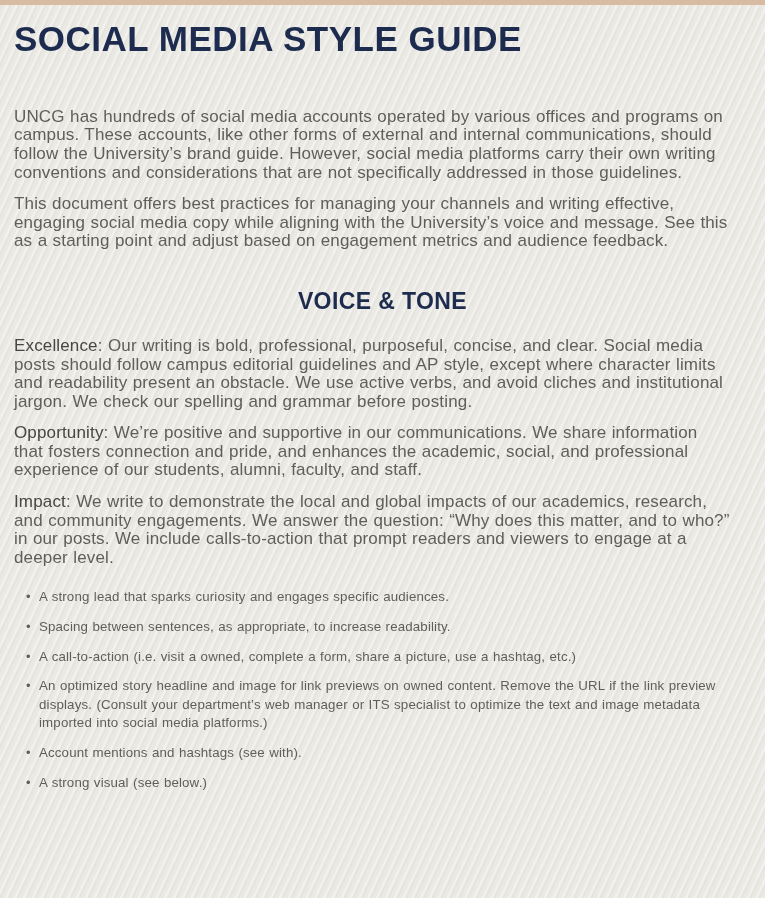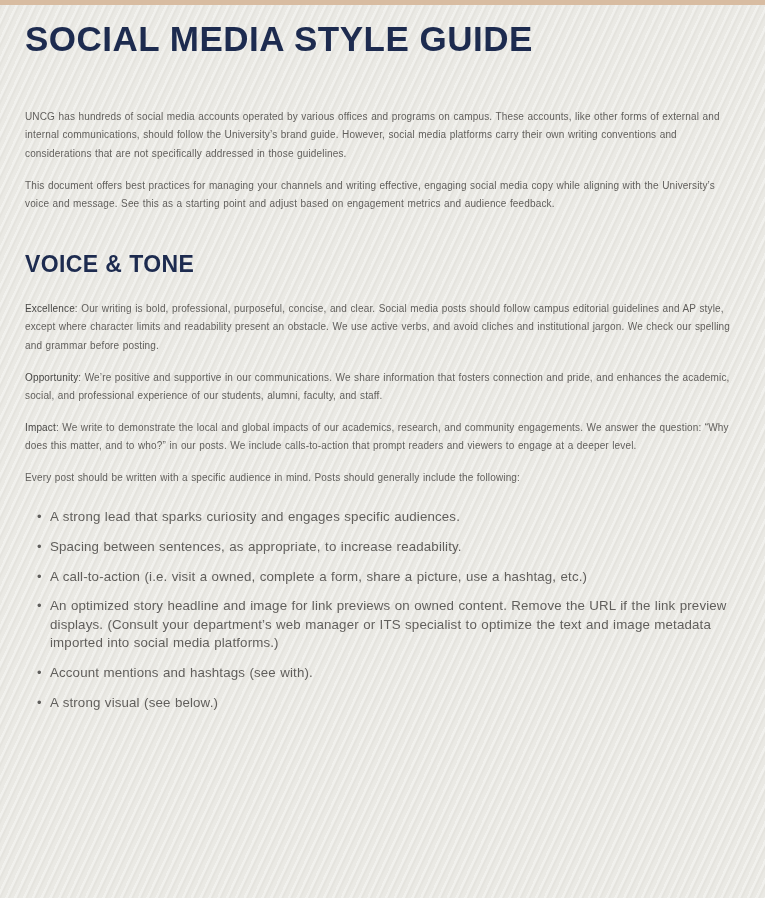--- a/index.html
+++ b/index.html
@@ -8,39 +8,40 @@
     font-family: "Liberation Sans", sans-serif;
     background-color:#eae9e4;
     background-image: repeating-linear-gradient(115deg,
       rgba(255,255,255,0.35) 0px, rgba(255,255,255,0.35) 2px,
       rgba(205,203,196,0.18) 3px, rgba(205,203,196,0.18) 4px,
       transparent 5px, transparent 8px);
     color:#605e5b;
   }
   .page { width:765px; min-height:898px; overflow:hidden; }
   .topbar { height:5px; background:#d8bca1; width:100%; }
-  .content { padding:0 25px; }
+  .content { padding:0 14px; }
   h1 {
     margin-top:16px;
     font-size:35px;
     line-height:1.05;
     font-weight:800;
     letter-spacing:0.5px;
     color:#1d2b4f;
   }
   h2 {
     font-size:23px;
     font-weight:800;
     letter-spacing:0.4px;
     color:#1d2b4f;
     margin-top:37px;
     margin-bottom:22px;
+    text-align:center;
   }
   p {
-    font-size:10px;
+    font-size:17px;
     line-height:18.6px;
     letter-spacing:0.15px;
     word-spacing:0.5px;
     margin-bottom:13px;
     max-width:716px;
   }
   .first-para { margin-top:50px; }
   p strong { color:#474644; font-weight:normal; }
   a.doc-link {
     color:#33475c;
@@ -87,21 +88,20 @@
     <h2>VOICE &amp; TONE</h2>
 
 
     <p><strong>Excellence</strong><span>: Our writing is bold, professional, purposeful, concise, and clear. Social media posts should follow campus editorial guidelines and AP style, except where character limits and readability present an obstacle. We use active verbs, and avoid cliches and institutional jargon. We check our spelling and grammar before posting.</span></p>
 
     <p><strong>Opportunity</strong><span>: We’re positive and supportive in our communications. We share information that fosters connection and pride, and enhances the academic, social, and professional experience of our students, alumni, faculty, and staff.</span></p>
 
     <p><strong>Impact</strong><span>: We write to demonstrate the local and global impacts of our academics, research, and community engagements. We answer the question: “Why does this matter, and to who?” in our posts. We include calls-to-action that prompt readers and viewers to engage at a deeper level.</span></p>
 
 
-    <p>Every post should be written with a specific audience in mind. Posts should generally include the following:</p>
 
     <ul class="guideline-list">
       <li>A strong lead that sparks curiosity and engages specific audiences.</li>
       <li>Spacing between sentences, as appropriate, to increase readability.</li>
       <li>A call-to-action (i.e. visit a owned, complete a form, share a picture, use a hashtag, etc.)</li>
       <li>An optimized story headline and image for link previews on owned content. Remove the URL if the link preview displays. (Consult your department’s web manager or ITS specialist to optimize the text and image metadata imported into social media platforms.)</li>
       <li>Account mentions and hashtags (see with).</li>
       <li>A strong visual (see below.)</li>
 
     </ul>

